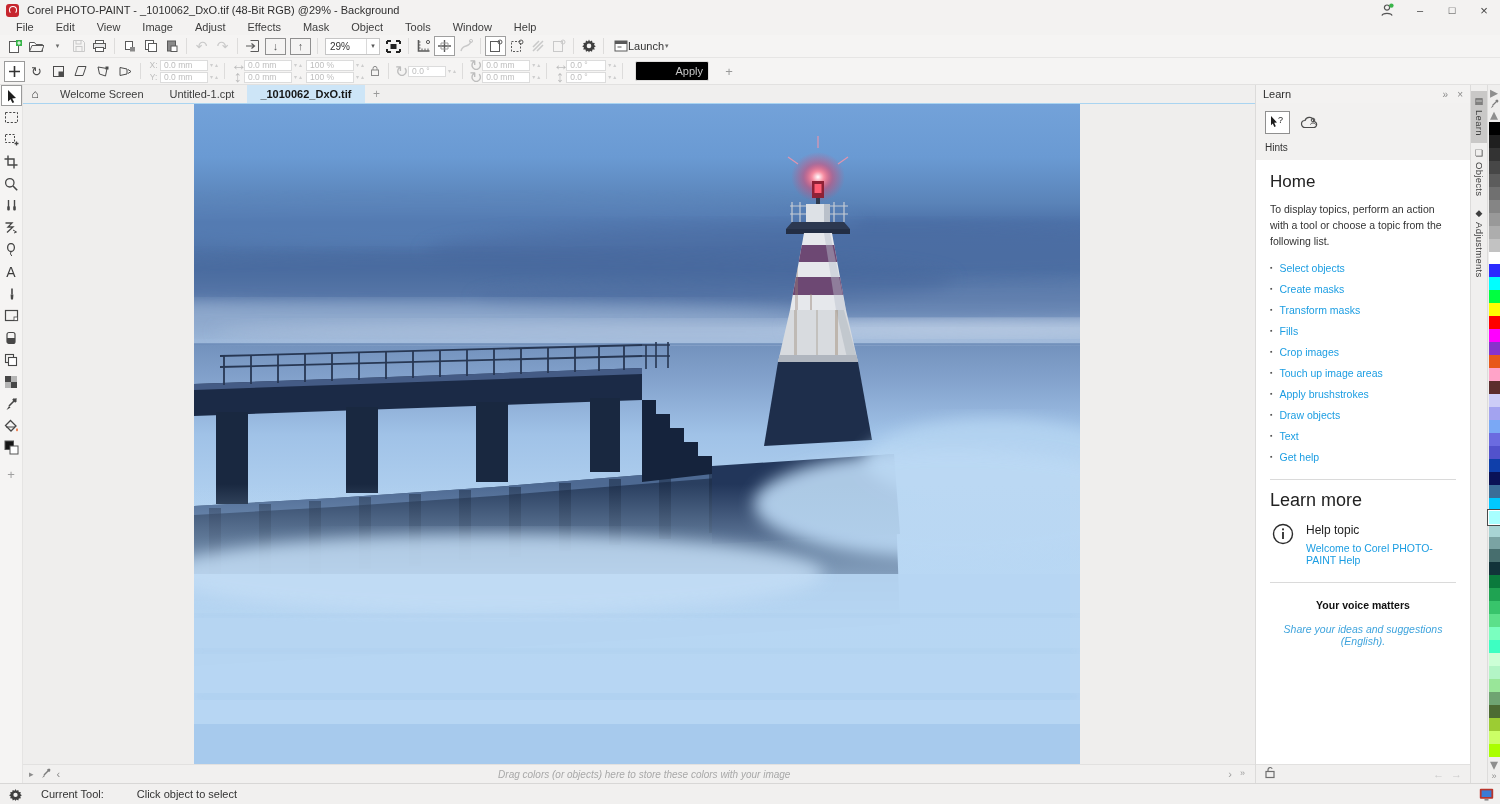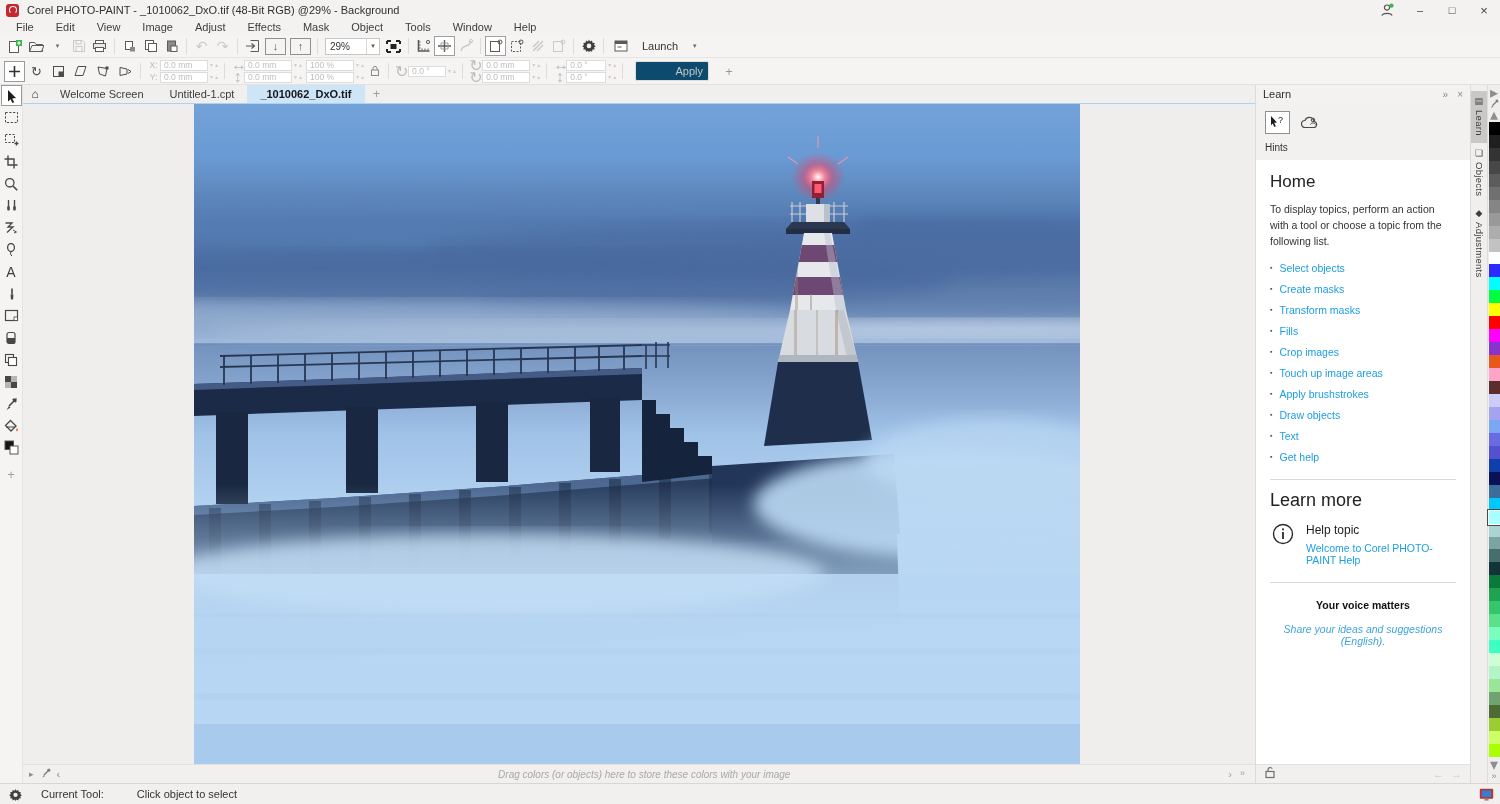--- a/index.html
+++ b/index.html
@@ -26,35 +26,35 @@
   .tbtn { min-width:21px; height:20px; display:flex; align-items:center; justify-content:center; color:#5a5a5a; font-size:12px; position:relative; }
   .tbtn svg { display:block; }
   .tbtn.disabled { color:#c9c9c9; }
   .tbtn.disabled svg * { stroke:#c9c9c9 !important; fill:none; }
   .tbtn.framed { border:1px solid #9f9f9f; background:#fff; }
   .mini-drop { font-size:7px; color:#6a6a6a; margin-left:1px; }
   .sep { width:1px; height:16px; background:#dddcdb; margin:0 4px; }
   .zoom-combo { display:flex; align-items:center; height:17px; border:1px solid #c6c6c6; background:#fff; margin:0 3px; }
   .zoom-combo .zval { width:40px; font-size:10px; color:#333; padding-left:4px; }
   .zoom-combo .zarrow { width:13px; height:100%; border-left:1px solid #d9d9d9; display:flex; align-items:center; justify-content:center; font-size:7px; color:#555; }
-  .launch { display:flex; align-items:center; gap:14px; font-size:11px; color:#333; padding:0 6px; }
+  .launch { display:flex; align-items:center; gap:0; font-size:11px; color:#333; padding:0 6px; }
 
   
   .propbar { height:27px; display:flex; align-items:center; padding-left:4px; background:#f5f4f3; border-bottom:1px solid #e2e1e0; }
   .mode-btn { width:21px; height:21px; display:flex; align-items:center; justify-content:center; color:#4c4c4c; margin-right:1px; }
   .mode-btn.selected { background:#fff; border:1px solid #9a9a9a; }
   .fgroup { display:flex; flex-direction:column; gap:1px; margin:0 2px; }
   .prow { display:flex; align-items:center; height:11px; }
   .plbl { width:13px; font-size:8.5px; color:#bdbdbd; text-align:center; }
   .pbox { width:48px; height:11px; border:1px solid #dcdcdc; background:#fff; color:#bdbdbd; font-size:8.5px;
     display:flex; align-items:center; padding-left:3px; }
   .spin { display:flex; align-items:center; gap:2px; margin-left:2px; }
   .spin span { font-size:6px; color:#cecece; line-height:6px; }
   .lockbtn { width:14px; height:18px; display:flex; align-items:center; justify-content:center; margin:0 2px; }
-  .apply-btn { width:74px; height:20px; border:1px solid #dedddc; background:#0c4a6e; color:#c6c6c6; font-size:11px;
+  .apply-btn { width:74px; height:20px; border:1px solid #dedddc; background:#000000; color:#c6c6c6; font-size:11px;
     display:flex; align-items:center; justify-content:center; border-radius:2px; margin:0 8px;padding-left:34px; }
   .plus-btn { color:#9a9a9a; font-size:13px; padding:0 8px; }
 
   
   .main { display:flex; height:698px; }
 
   .toolbox { width:23px; background:#f5f4f3; border-right:1px solid #e5e4e3; display:flex; flex-direction:column; align-items:center; }
   .tool { width:21px; height:21px; display:flex; align-items:center; justify-content:center; margin-bottom:1px; color:#474747; }
   .tool.selected { background:#fff; border:1px solid #9a9a9a; }
   .tool svg { display:block; }

